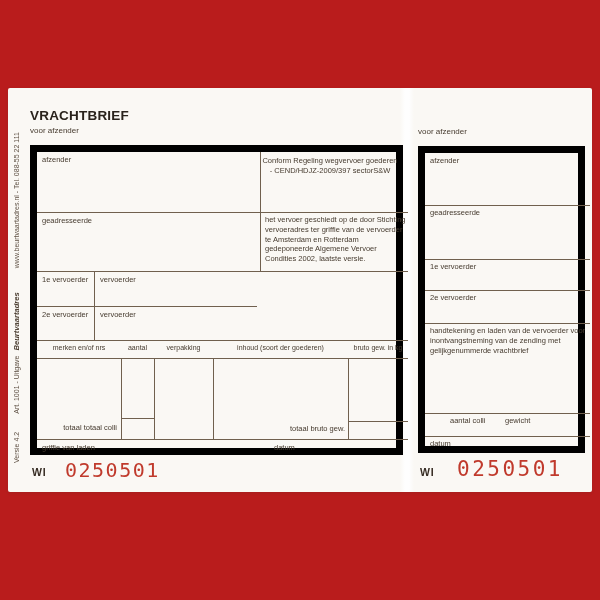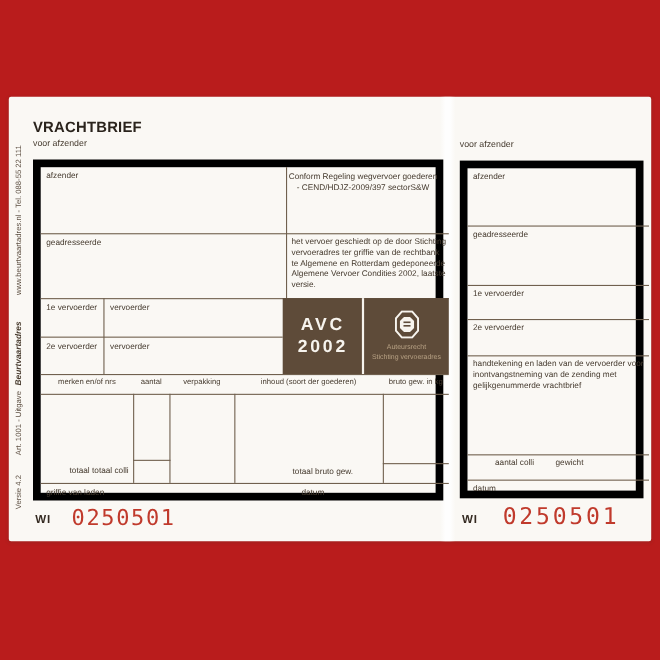--- a/index.html
+++ b/index.html
@@ -97,54 +97,35 @@
       <div class="line" style="left:117px; top:206px; width:1px; height:81px;"></div>
       <div class="line" style="left:176px; top:206px; width:1px; height:81px;"></div>
       <div class="line" style="left:311px; top:206px; width:1px; height:81px;"></div>
       <div class="line" style="left:84px;  top:266px; width:34px; height:1px;"></div>
       <div class="line" style="left:311px; top:269px; width:60px; height:1px;"></div>
       <div class="line" style="left:0; top:287px; width:371px; height:1px;"></div>
 
       <div class="lbl" style="left:5px; top:3px;">afzender</div>
       <div class="note" style="left:224px; top:4px; width:138px;text-align:center;">Conform Regeling wegvervoer goederen - CEND/HDJZ-2009/397 sectorS&amp;W</div>
       <div class="lbl" style="left:5px; top:64px;">geadresseerde</div>
-      <div class="note" style="left:228px; top:63px; width:142px;">het vervoer geschiedt op de door Stichting vervoeradres ter griffie van de rechtbank te Algemene en Rotterdam gedeponeerde Algemene Vervoer Condities 2002, laatste versie.</div>
+      <div class="note" style="left:228px; top:63px; width:142px;">het vervoer geschiedt op de door Stichting vervoeradres ter griffie van de vervoerder te Amsterdam en Rotterdam gedeponeerde Algemene Vervoer Condities 2002, laatste versie.</div>
       <div class="lbl" style="left:5px; top:123px;">1e vervoerder</div>
       <div class="lbl" style="left:63px; top:123px;">vervoerder</div>
       <div class="lbl" style="left:5px; top:158px;">2e vervoerder</div>
       <div class="lbl" style="left:63px; top:158px;">vervoerder</div>
 
-      <div class="brown-badge" style="left:220px; top:119px; width:151px; height:69px;">
-        <div class="avc-txt">
-          <span>AVC</span>
-          <span>2002</span>
-        </div>
-        <div class="white-divider"></div>
-        <div class="logo-wrap">
-          <svg width="22" height="26" viewBox="0 0 24 28">
-            <polygon points="7,1 17,1 23,8 23,20 17,27 7,27 1,20 1,8" fill="none" stroke="#f7f4ee" stroke-width="2"></polygon>
-            <polygon points="9,6.5 15,6.5 19,10.5 19,17.5 15,21.5 9,21.5 5,17.5 5,10.5" fill="#f7f4ee"></polygon>
-            <rect x="8.5" y="11" width="7" height="1.6" fill="#5e4b39"></rect>
-            <rect x="8.5" y="14.5" width="7" height="1.6" fill="#5e4b39"></rect>
-          </svg>
-          <div class="logo-caption">
-            <div>Auteursrecht</div>
-            <div>Stichting vervoeradres</div>
-          </div>
-        </div>
-      </div>
 
       <div class="th" style="left:0; top:192px; width:84px;">merken en/of nrs</div>
       <div class="th" style="left:84px; top:192px; width:33px;">aantal</div>
       <div class="th" style="left:117px; top:192px; width:59px;">verpakking</div>
       <div class="th" style="left:176px; top:192px; width:135px;">inhoud (soort der goederen)</div>
       <div class="th" style="left:311px; top:192px; width:60px;">bruto gew. in kg</div>
 
       <div class="lbl" style="left:0; top:271px; width:80px; text-align:right;">totaal totaal colli</div>
-      <div class="lbl" style="left:205px; top:272px; width:103px; text-align:center;">totaal bruto gew.</div>
+      <div class="lbl" style="left:205px; top:272px; width:103px; text-align:right;">totaal bruto gew.</div>
 
       <div class="lbl" style="left:5px; top:291px;">griffie van laden</div>
       <div class="lbl" style="left:237px; top:291px;">datum</div>
     </div>
 
     <div class="serial-prefix" style="left:24px; top:378px;">WI</div>
     <div class="serial-number" style="left:57px; top:370px; font-size:20px; letter-spacing:1.5px;">0250501</div>
 
     <div class="subtitle" style="left:410px; top:39px;">voor afzender</div>
 

